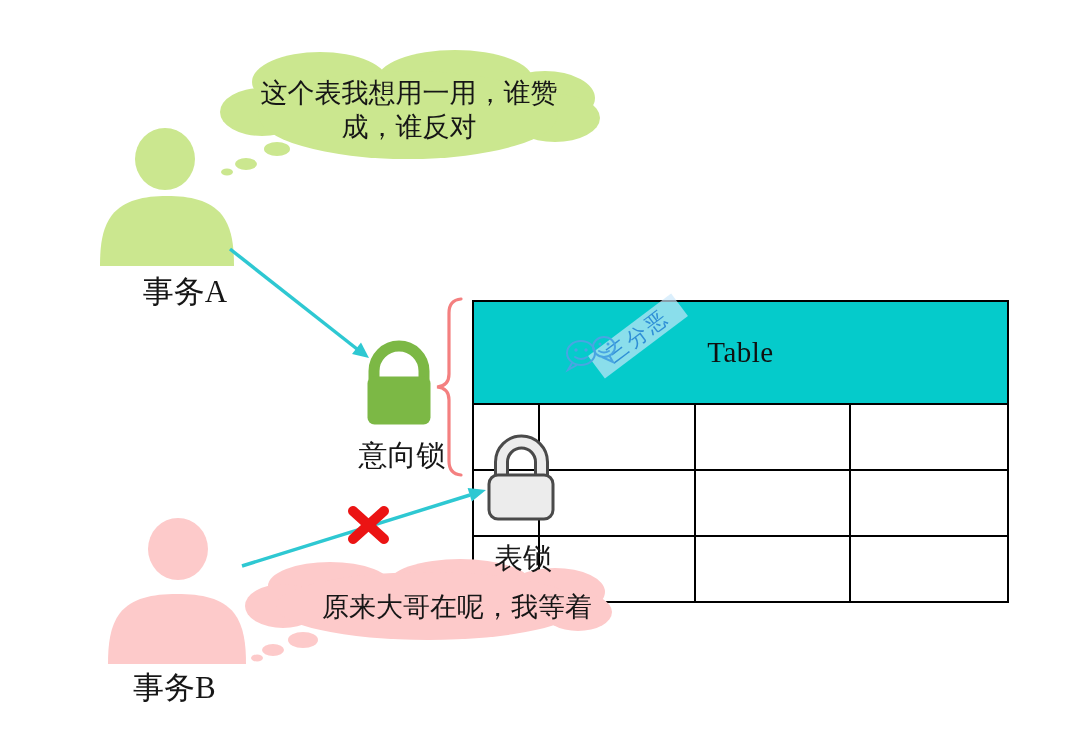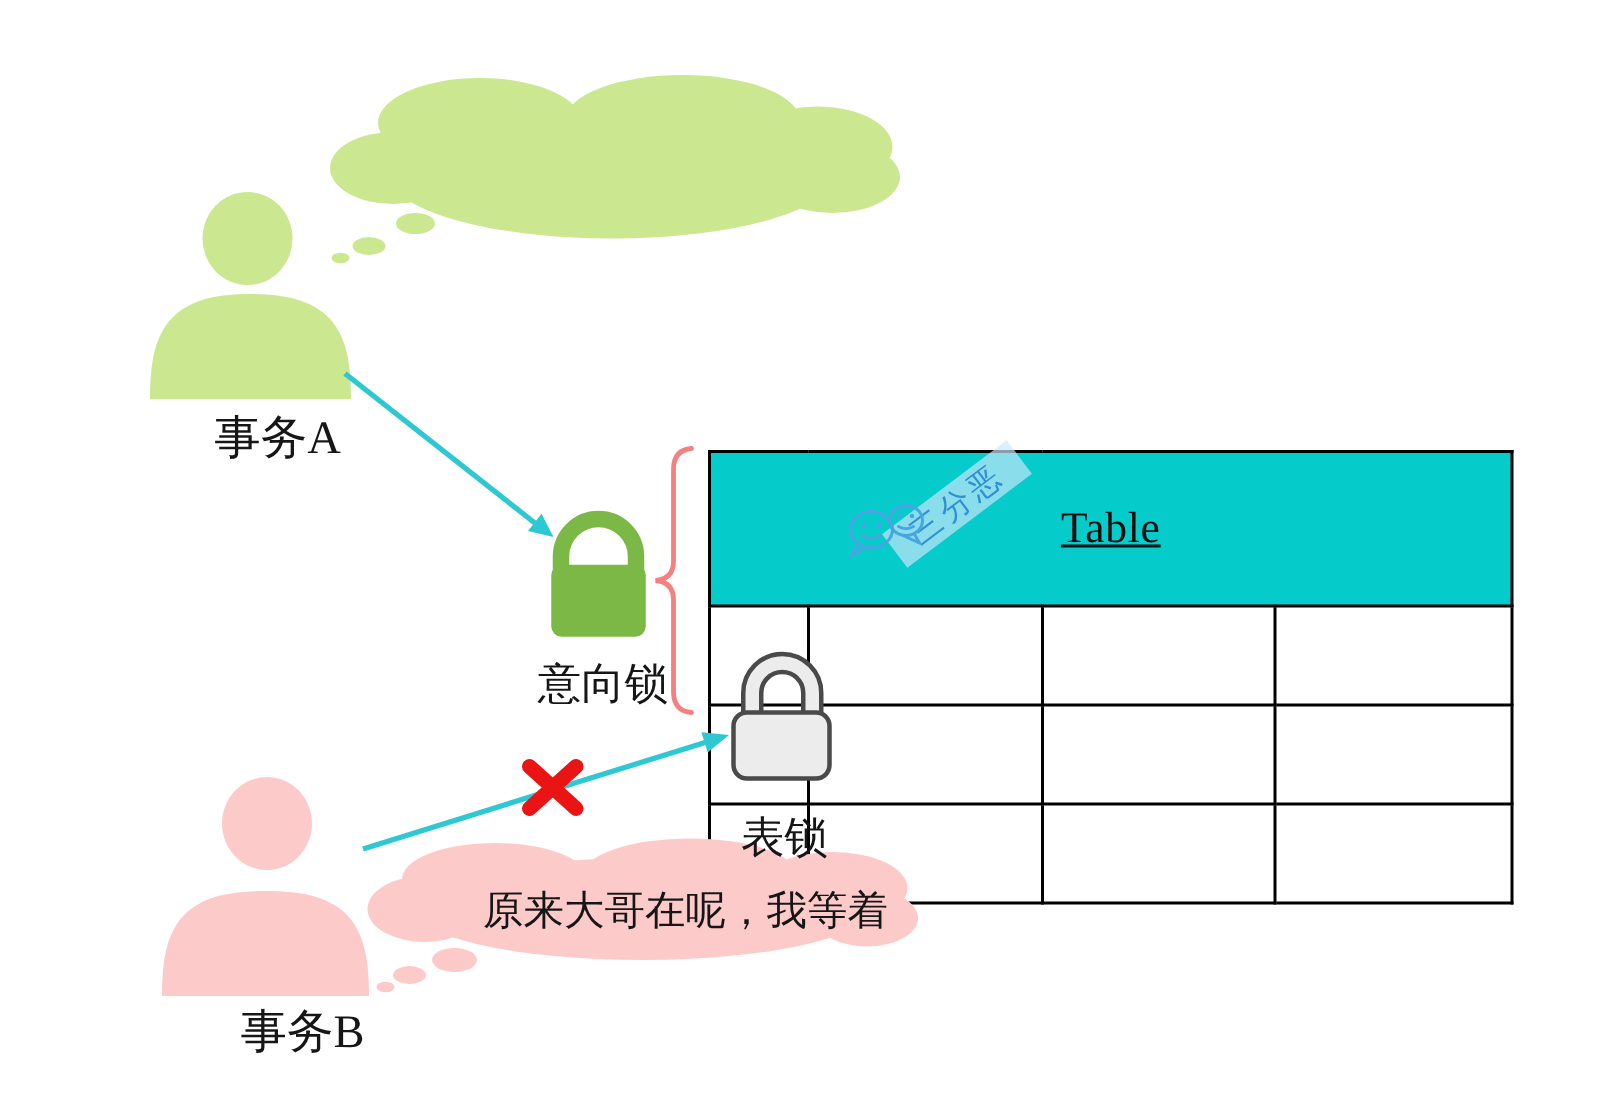--- a/index.html
+++ b/index.html
@@ -4,21 +4,21 @@
 <style>
   html,body{margin:0;padding:0;background:#fff;}
   #canvas{
     position:relative;width:1080px;height:737px;background:#ffffff;
     overflow:hidden;font-family:"Liberation Serif","DejaVu Serif",serif;
   }
   .abs{position:absolute;}
   
   #table-wrap{left:472px;top:300px;z-index:1;}
   table.db{border-collapse:collapse;table-layout:fixed;}
-  table.db td{border:2.5px solid #000;padding:13px;background:#fff;text-decoration:underline;}
+  table.db td{border:2.5px solid #000;padding:13px;background:#fff;}
   table.db td.hdr{
     height:75px;text-align:center;vertical-align:middle;
     font-size:29px;color:#101010;letter-spacing:.5px;
   }
   table.db td.cell{height:38px;}
   
   #wm-band{
     left:586px;top:322px;width:104px;height:28px;z-index:2;
     background:rgba(202,232,250,0.68);
     transform:rotate(-37deg);
@@ -32,21 +32,21 @@
   
   .txt{z-index:4;color:#161616;}
   #thought-a{
     left:233px;top:76px;width:352px;text-align:center;
     font-size:27px;line-height:34px;white-space:pre-line;
   }
   #label-a{left:130px;top:271px;width:110px;text-align:center;font-size:31px;}
   #label-ilock{left:352px;top:436px;width:100px;text-align:center;font-size:29px;}
   #label-tlock{left:488px;top:529px;width:70px;text-align:center;font-size:29px;margin-top:10px;}
   #thought-b{left:268px;top:589px;width:324px;text-align:right;font-size:27px;}
-  #label-b{left:133px;top:667px;width:110px;text-align:right;font-size:31px;}
+  #label-b{left:133px;top:667px;width:110px;text-align:left;font-size:31px;}
 </style>
 </head>
 <body>
 
 <div id="canvas">
 
   <div id="table-wrap" class="abs">
     <table class="db">
       <colgroup>
           <col style="width:66px">
@@ -163,19 +163,21 @@
       </g>
       <g fill="#49a5e2" stroke="none">
         <circle cx="576" cy="350" r="1.7"></circle>
           <circle cx="586" cy="350" r="1.7"></circle>
         <circle cx="600" cy="344" r="1.5"></circle>
           <circle cx="608" cy="344" r="1.5"></circle>
       </g>
     </g>
   </svg>
 
+  <div id="thought-a" class="abs txt">这个表我想用一用，谁赞
+成，谁反对</div>
   <div id="label-a" class="abs txt">事务A</div>
   <div id="label-ilock" class="abs txt">意向锁</div>
   <div id="label-tlock" class="abs txt">表锁</div>
   <div id="thought-b" class="abs txt">原来大哥在呢，我等着</div>
   <div id="label-b" class="abs txt">事务B</div>
 
 </div>
 
 </body></html>

